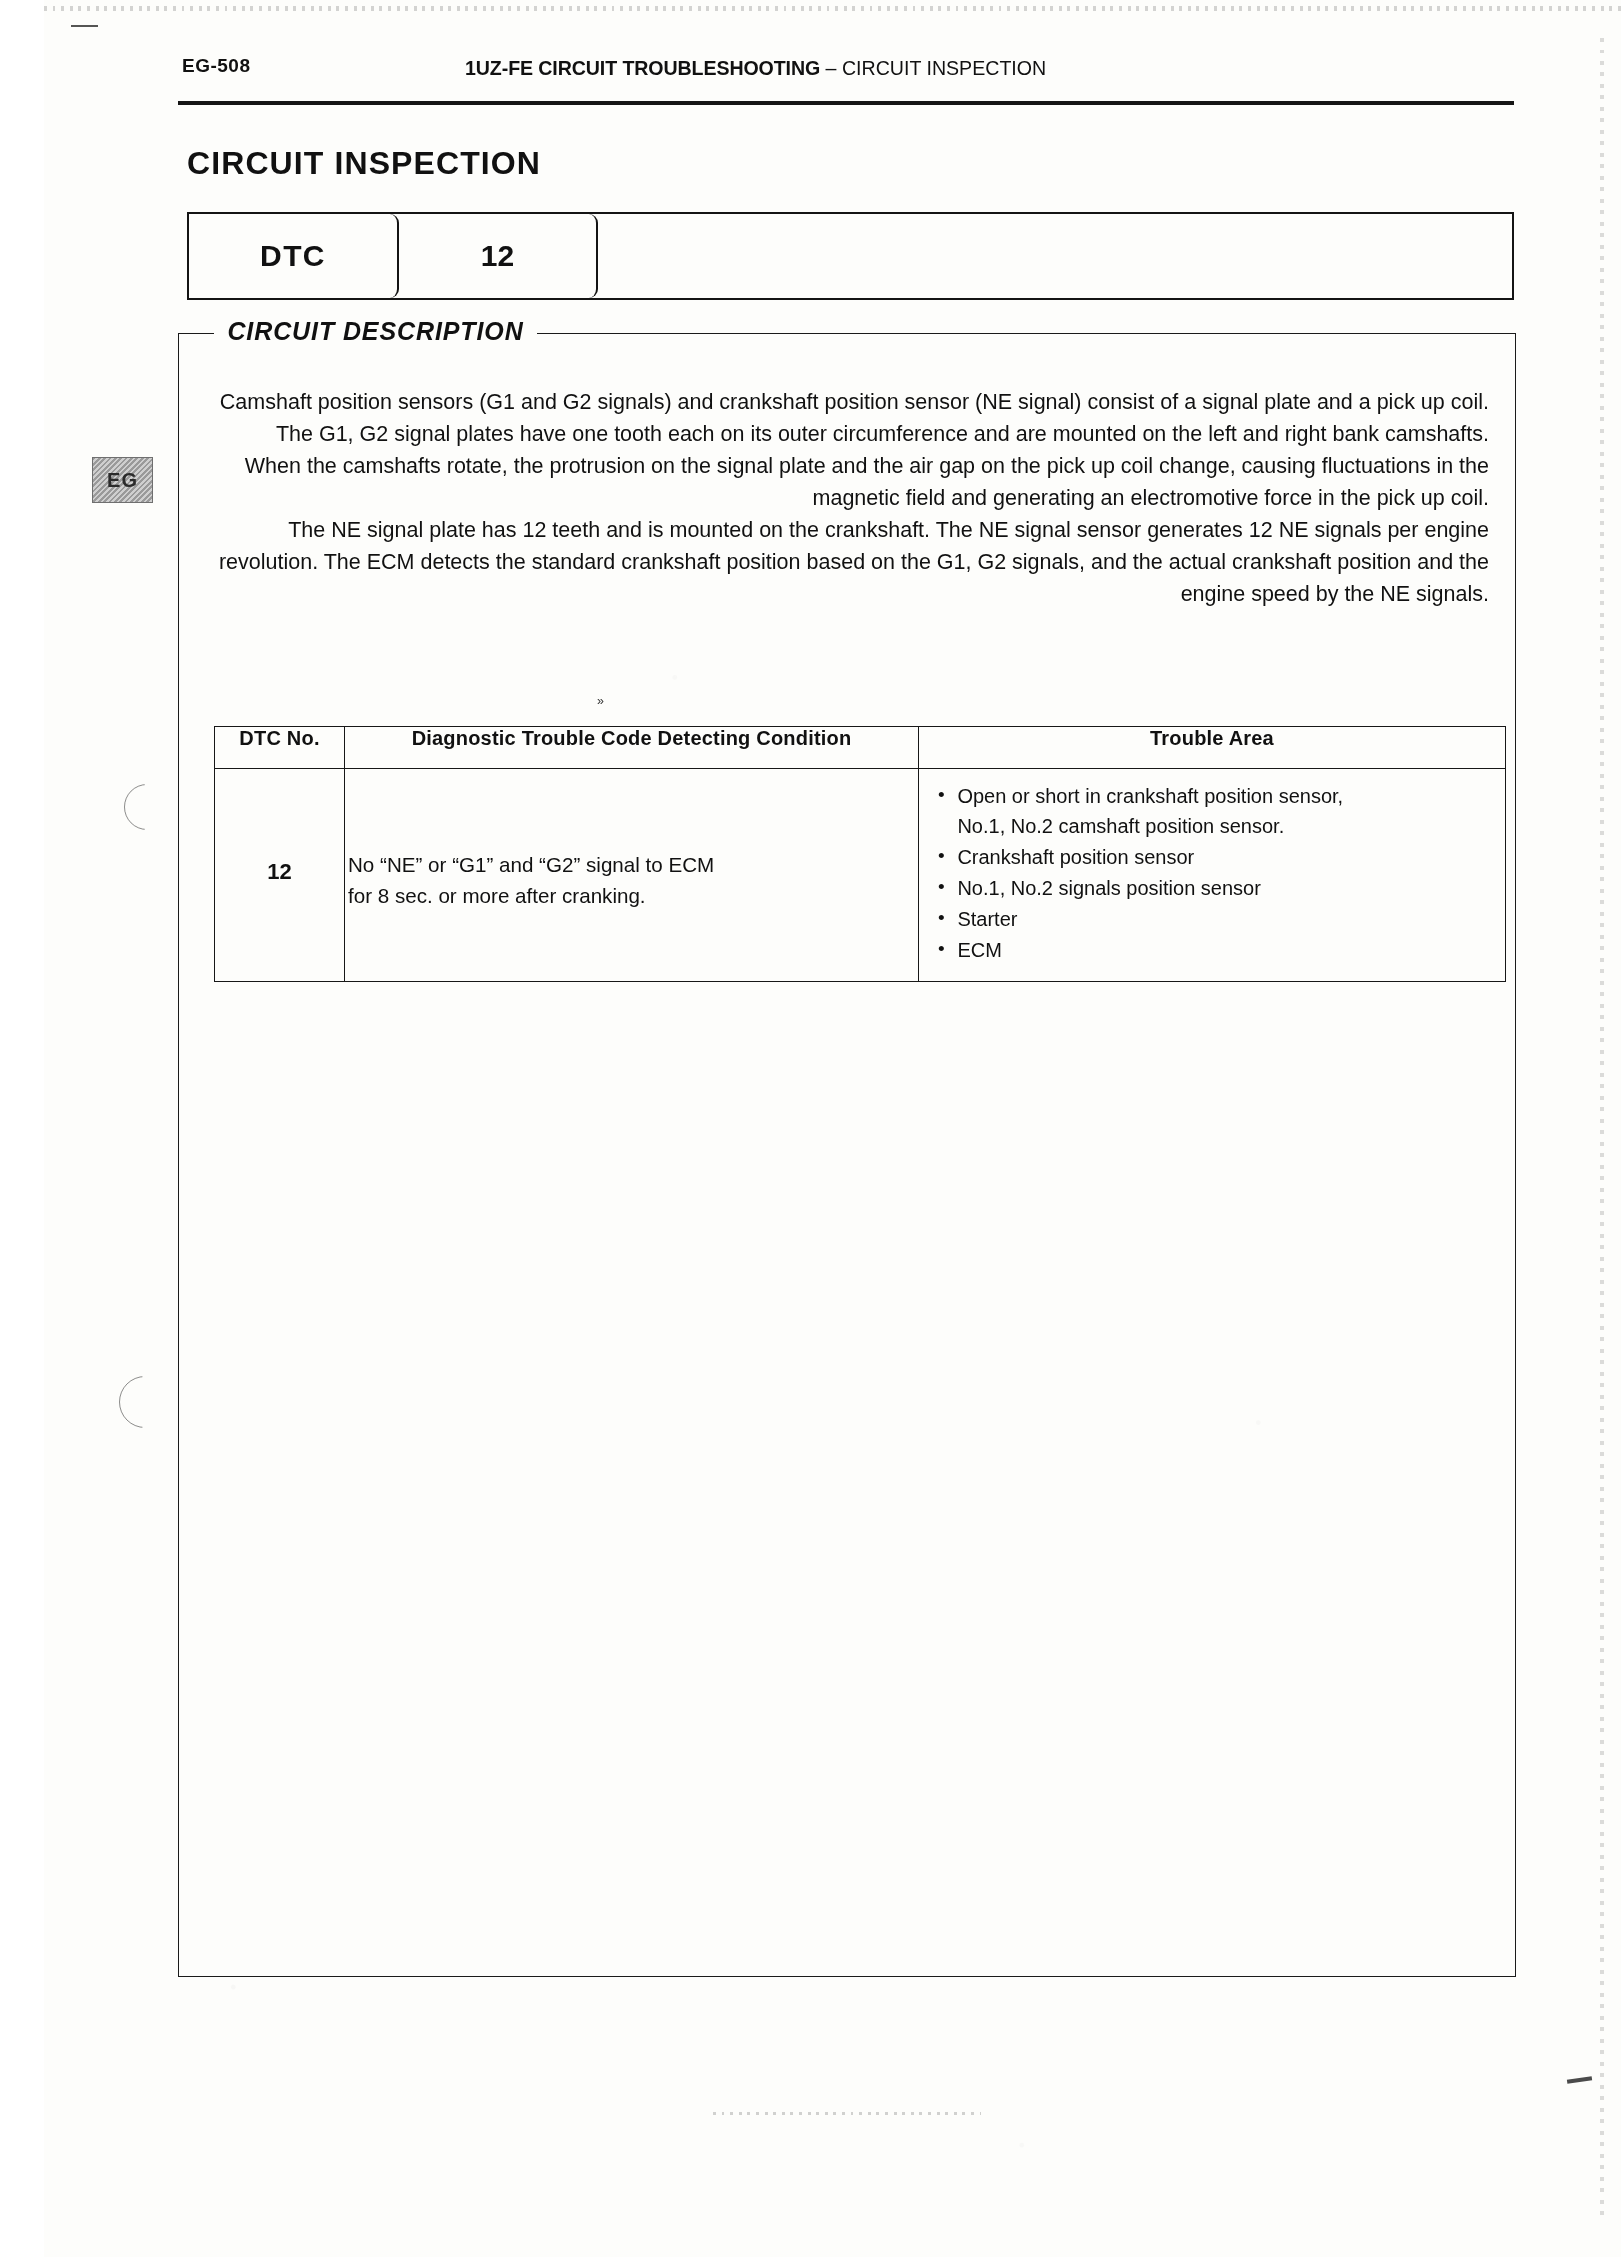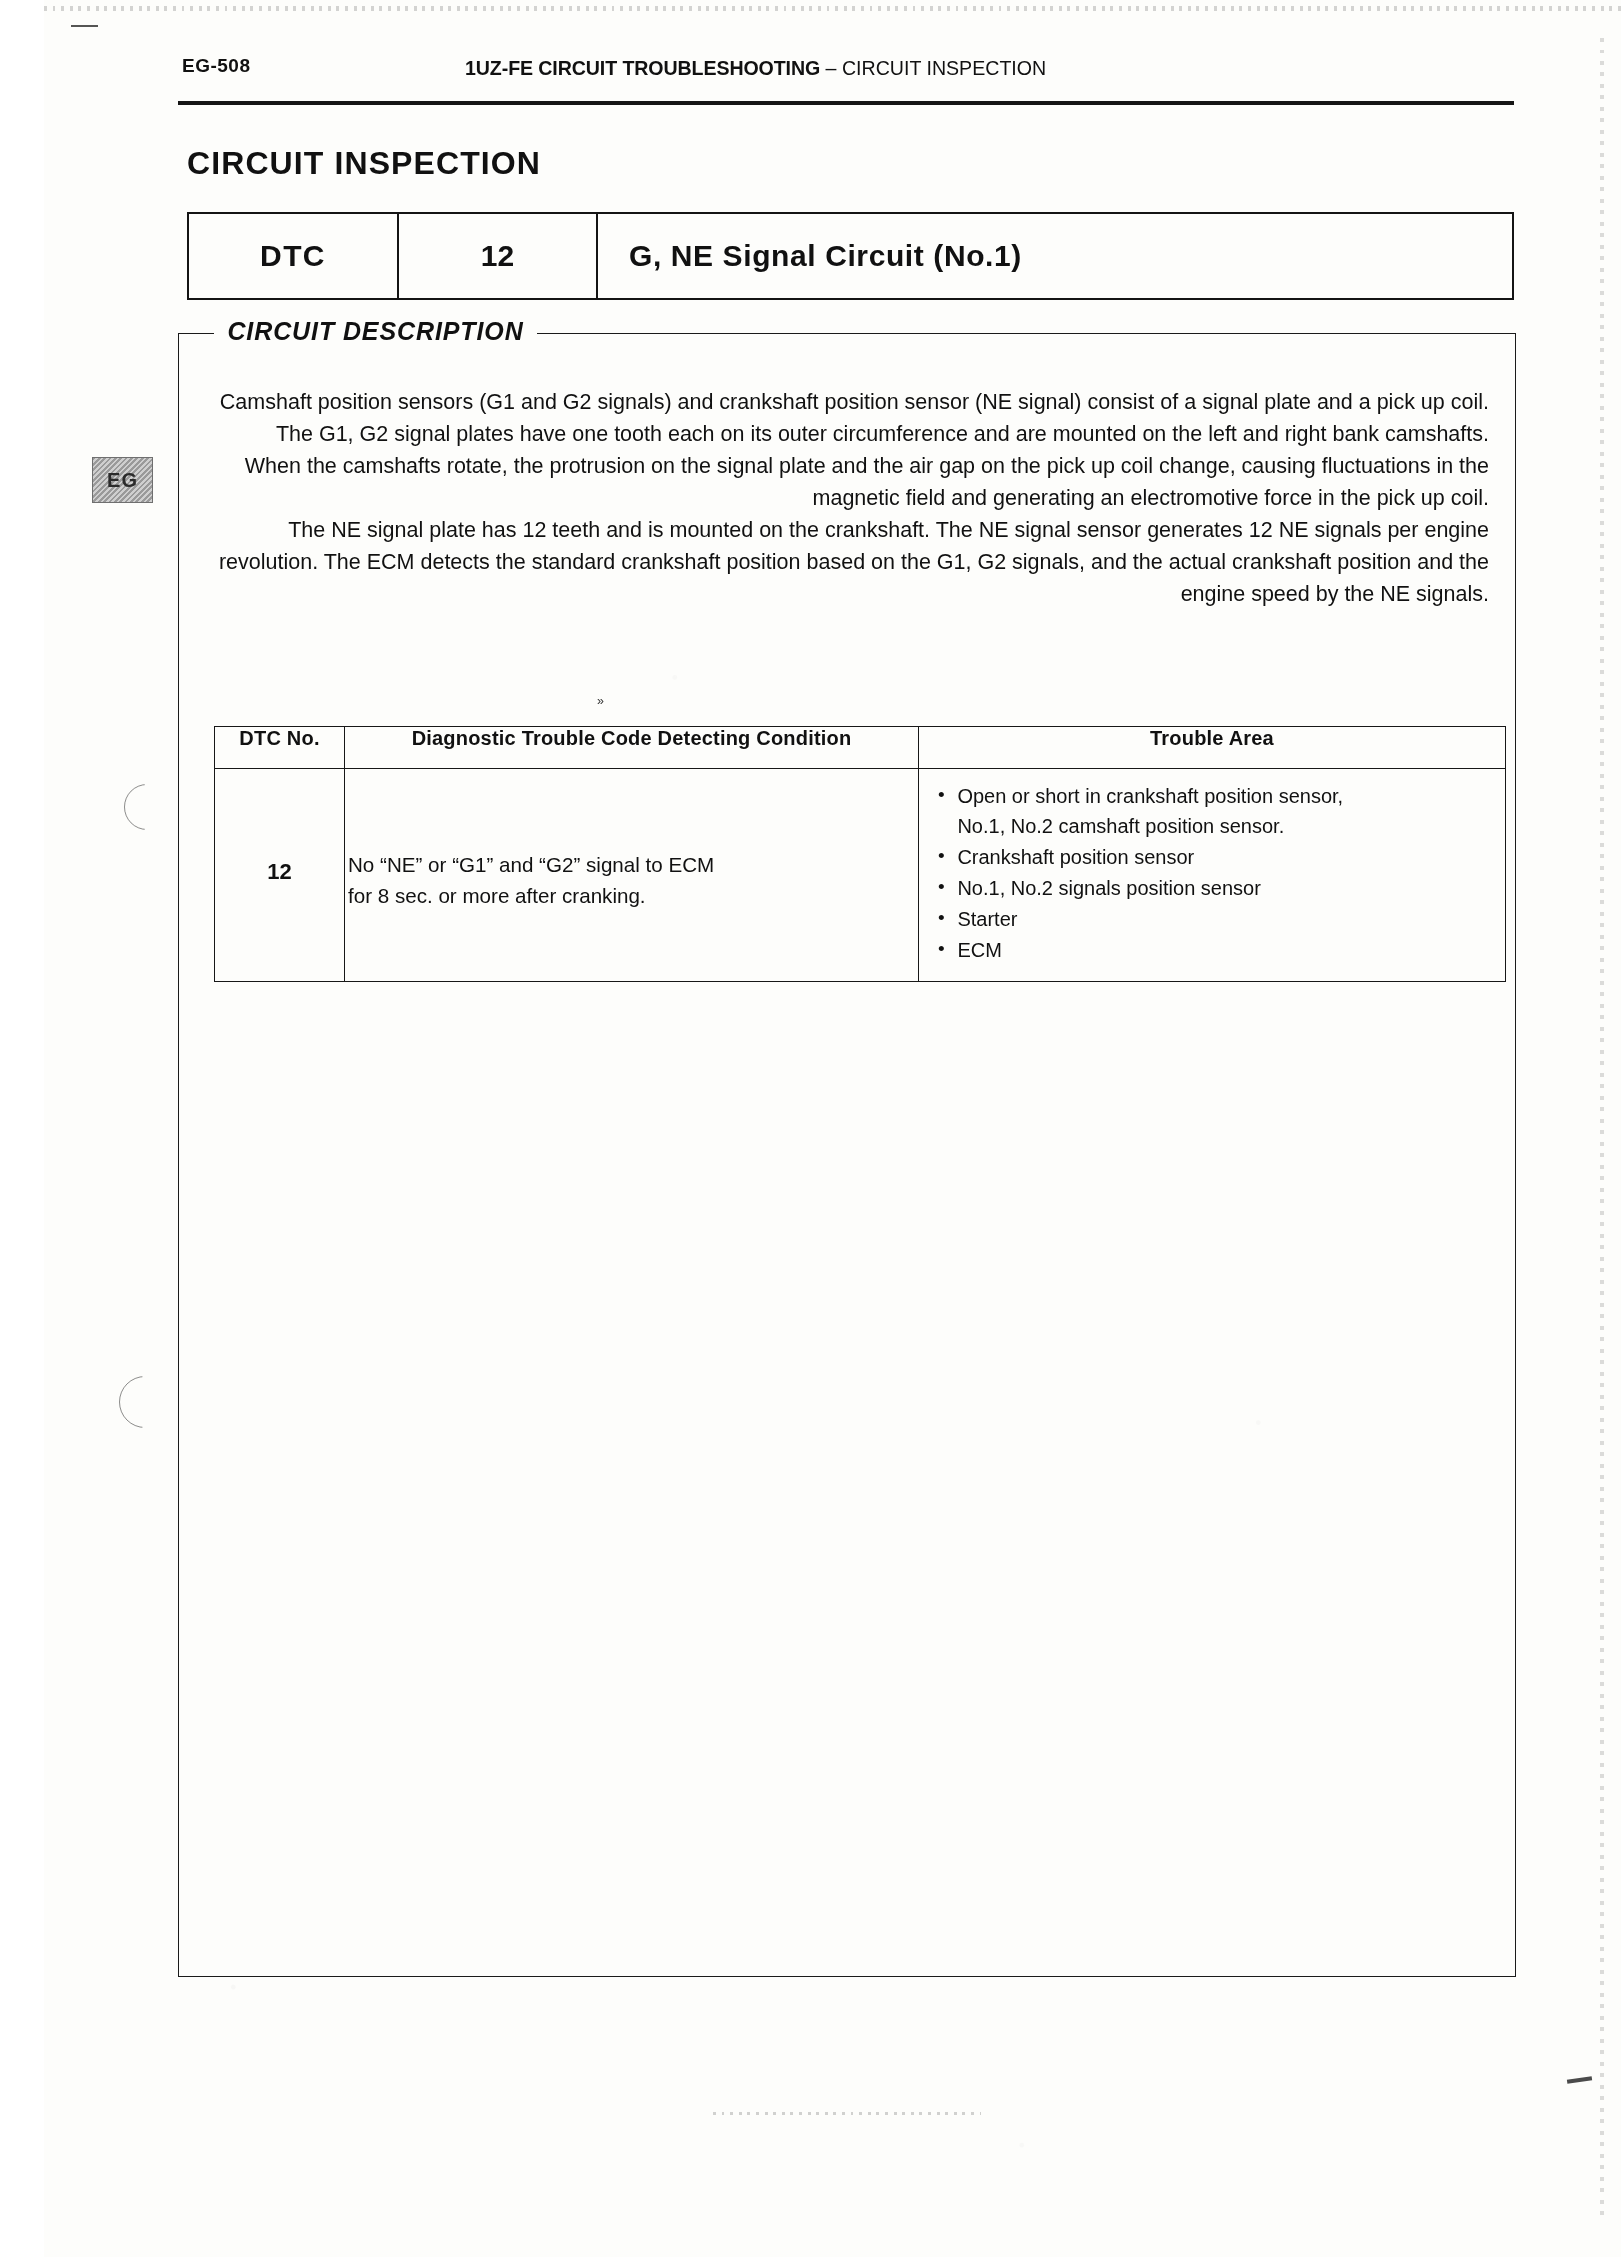--- a/index.html
+++ b/index.html
@@ -120,20 +120,21 @@
     border: 2.9px solid #141414;
     box-sizing: border-box;
     display: flex;
     align-items: stretch;
   }
   .dtc-cell {
     display: flex;
     align-items: center;
     justify-content: center;
     box-sizing: border-box;
+    border-radius: 9px;
   }
   .dtc-label {
     width: 210px;
     border-right: 2.9px solid #141414;
     font-size: 30px;
     font-weight: bold;
     letter-spacing: 1.4px;
   }
   .dtc-num {
     width: 199px;
@@ -285,21 +286,20 @@
 
   <div class="folio">EG-508</div>
   <div class="running-head"><b>1UZ-FE CIRCUIT TROUBLESHOOTING</b><span> – CIRCUIT INSPECTION</span></div>
   <div class="head-rule"></div>
 
   <div class="section-title">CIRCUIT INSPECTION</div>
 
   <div class="dtc-box">
     <div class="dtc-cell dtc-label">DTC</div>
     <div class="dtc-cell dtc-num">12</div>
-    <div class="dtc-cell dtc-title">G, NE Signal Circuit (No.1)</div>
   </div>
 
   <div class="desc-frame"></div>
   <div class="desc-frame-title">CIRCUIT DESCRIPTION</div>
 
   <div class="eg-tab">EG</div>
 
   <div class="desc-body">
     <p>Camshaft position sensors (G1 and G2 signals) and crankshaft position sensor (NE signal) consist of a signal plate and a pick up coil.</p>
     <p>The G1, G2 signal plates have one tooth each on its outer circumference and are mounted on the left and right bank camshafts.</p>

